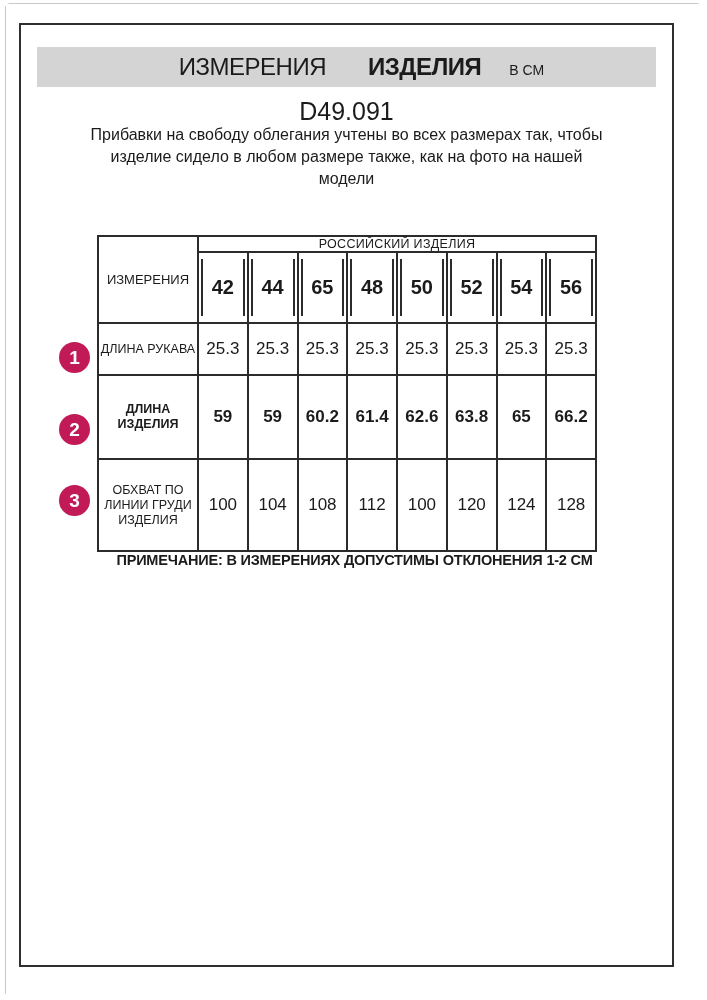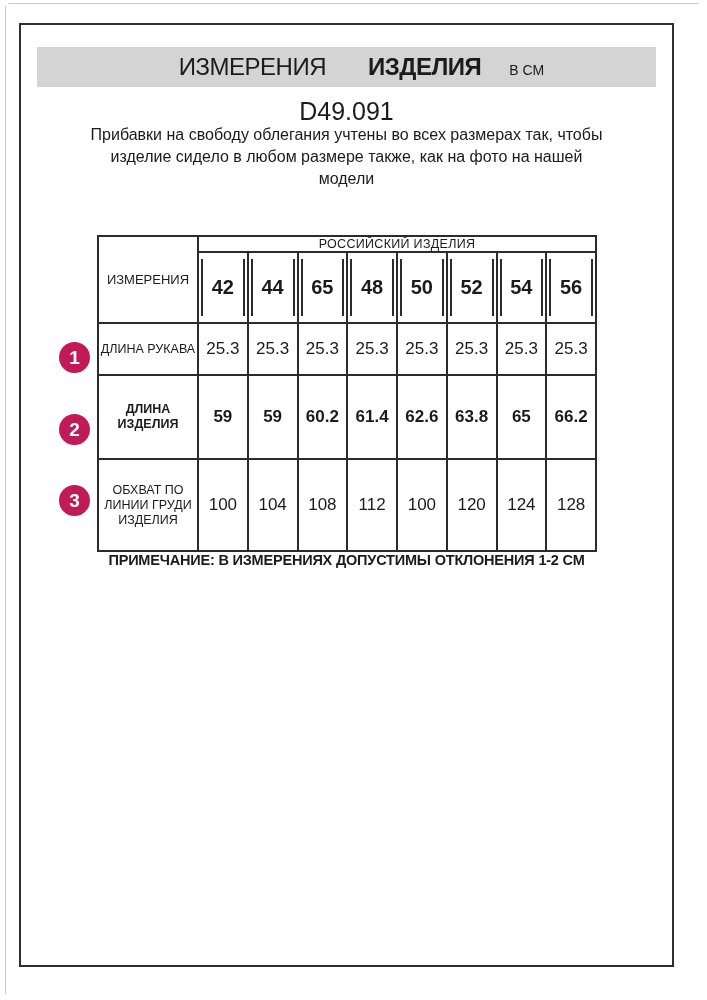--- a/index.html
+++ b/index.html
@@ -47,21 +47,21 @@
   td.val { font-size:17px; }
 
   
   .badge { position:absolute; left:38px; width:31px; height:31px; border-radius:50%;
            background:#c11a57; color:#ffffff; font-weight:bold; font-size:19px;
            display:flex; align-items:center; justify-content:center; }
   .badge-1 { top:317px; }
   .badge-2 { top:389px; }
   .badge-3 { top:460px; }
 
-  .note { position:absolute; left:0; top:527px; width:100%; text-align:center;
+  .note { position:absolute; left:8px; top:527px; width:100%; text-align:center;
           font-weight:bold; font-size:14.5px; letter-spacing:-0.2px; }
 </style>
 </head>
 <body>
 
 <div class="page">
   <div class="edge-top"></div>
   <div class="edge-left"></div>
 
   <div class="frame">

